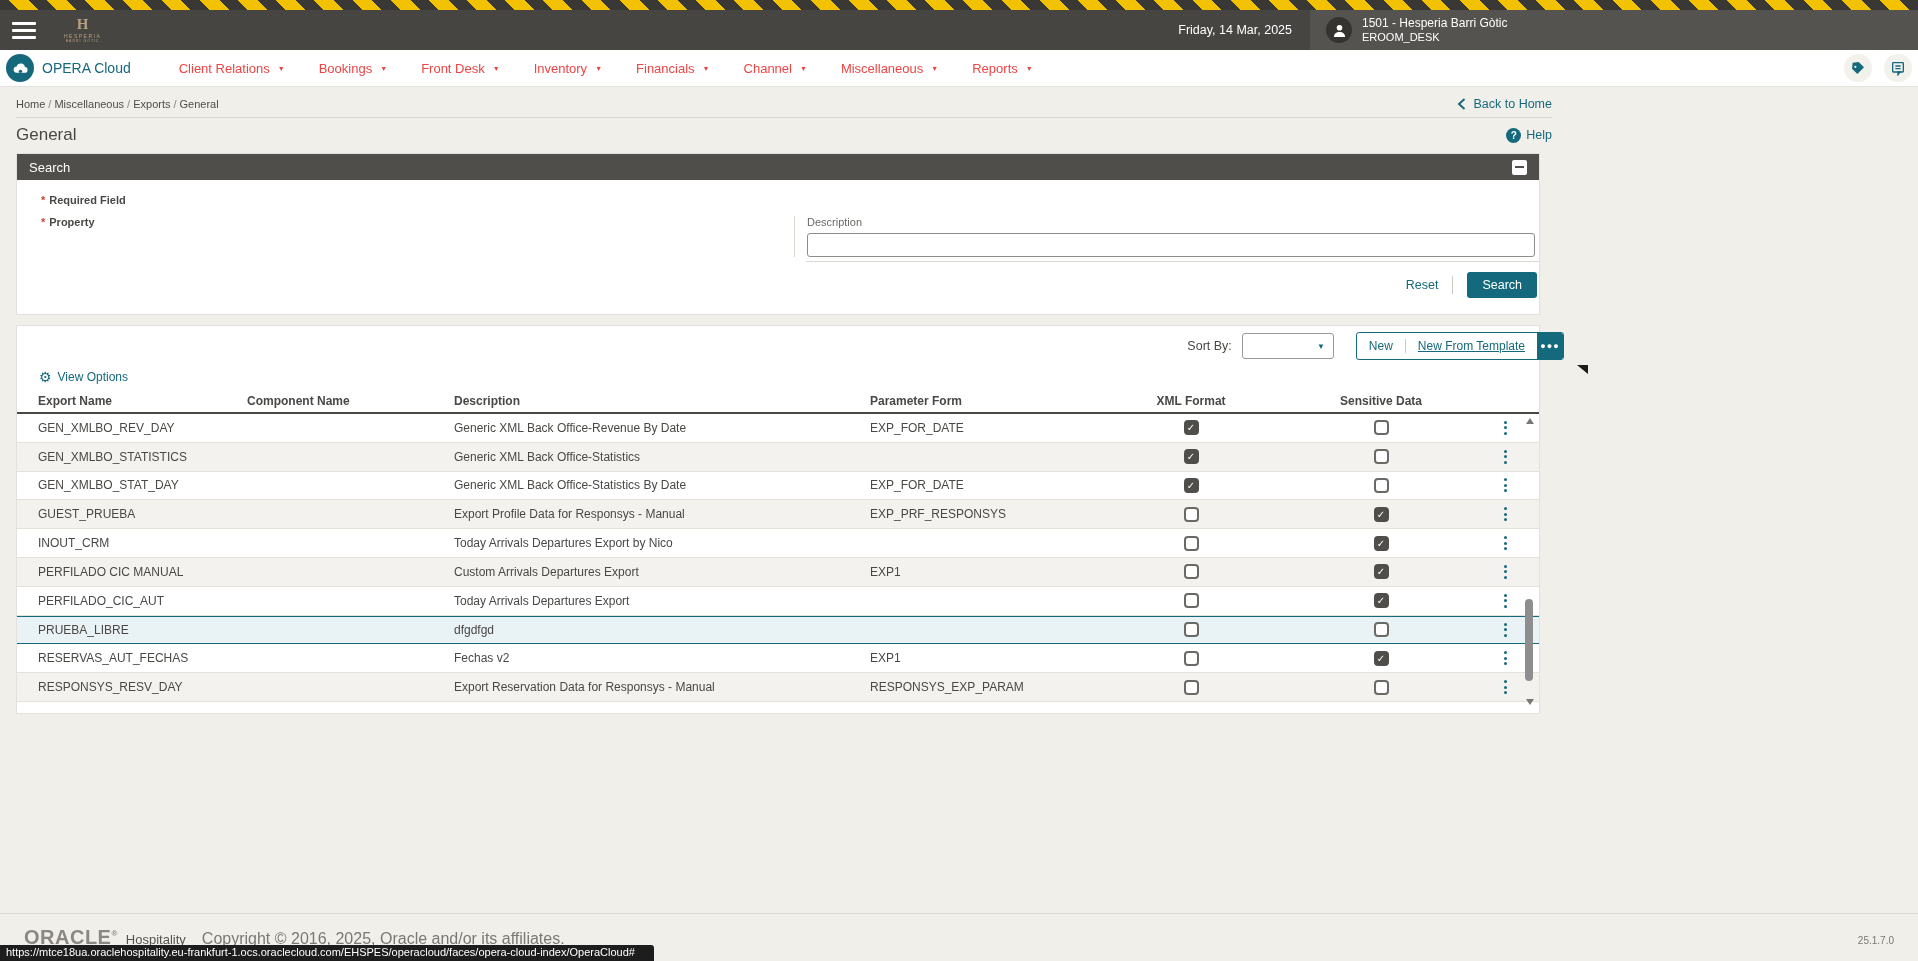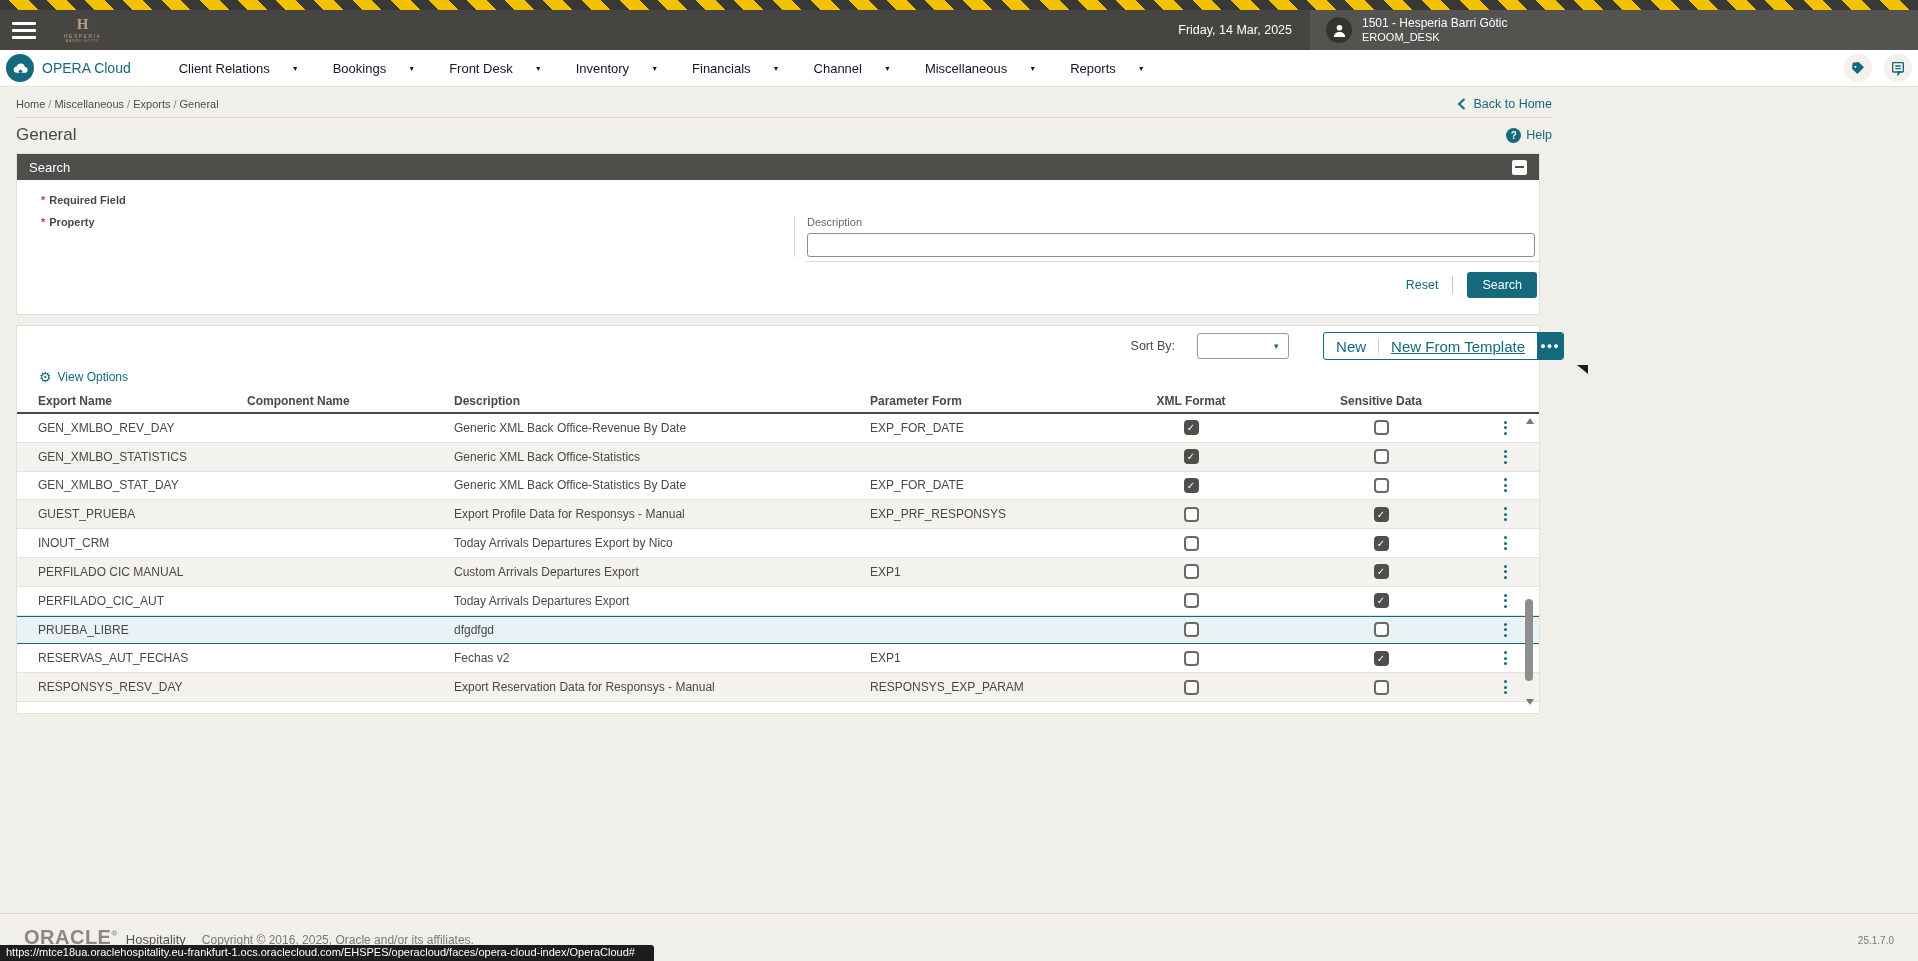--- a/index.html
+++ b/index.html
@@ -24,21 +24,21 @@
   .user-text { line-height:1.2; }
   .user-text .prop { font-size:12px; }
   .user-text .role { font-size:11px; }
 
   
   .navbar { height:37px; background:#fff; display:flex; align-items:center; padding:0 6px; border-bottom:1px solid #e4e2dc; }
   .brand { display:flex; align-items:center; gap:8px; margin-right:48px; }
   .cloud-badge { width:28px; height:28px; border-radius:50%; background:#15697d; display:flex; align-items:center; justify-content:center; }
   .brand-name { color:#15697d; font-size:14px; }
   .nav-menu { display:flex; align-items:center; gap:34px; }
-  .nav-item { color:#0f172a; font-size:13px; display:flex; align-items:center; gap:22px; cursor:pointer; }
+  .nav-item { color:#ef4444; font-size:13px; display:flex; align-items:center; gap:8px; cursor:pointer; }
   .nav-item .caret { font-size:7px; margin-top:1px; }
   .nav-right { margin-left:auto; display:flex; gap:12px; }
   .nav-icon-circle { width:28px; height:28px; border-radius:50%; background:#f3f1ec; display:flex; align-items:center; justify-content:center; cursor:pointer; }
 
   
   .content { width:1536px; margin-left:16px; }
   .bc-row { display:flex; align-items:center; padding:10px 0 6px 0; font-size:11px; }
   .bc-item { color:#4f4d4a; }
   .bc-sep { color:#8a8885; margin:0 3px; }
   .back-home { margin-left:auto; color:#15697d; font-size:12.5px; display:flex; align-items:center; gap:7px; cursor:pointer; }
@@ -68,28 +68,28 @@
   .prop-input { width:92px; font-weight:bold; }
   .desc-input { width:100%; }
   .search-actions { margin:4px 0 0 781px; border-top:1px solid #dbd8d2; padding:10px 2px 6px 0;
     display:flex; justify-content:flex-end; align-items:center; gap:14px; }
   .link-btn { color:#15697d; font-size:12.5px; cursor:pointer; }
   .vsep { width:1px; height:18px; background:#ccc9c3; }
   .btn-primary { background:#15697d; color:#fff; font-size:12.5px; border:none; border-radius:3px; padding:6px 15px; cursor:pointer; }
 
   
   .results { margin-top:10px; height:389px; position:relative; }
-  .toolbar { display:flex; justify-content:flex-end; align-items:center; gap:22px; padding:6px 0 4px 17px; position:relative; }
+  .toolbar { display:flex; justify-content:flex-end; align-items:center; gap:10px; padding:6px 0 4px 17px; position:relative; }
   .sortby-label { font-size:12.5px; color:#4a4845; }
   .sortby-select { width:92px; height:26px; border:1px solid #9b9995; border-radius:3px; background:#fff;
     display:flex; align-items:center; justify-content:flex-end; padding-right:8px; margin-right:12px; cursor:pointer; }
   .sortby-select .caret { color:#15697d; font-size:8px; }
   .btn-group { display:flex; align-items:stretch; border:1px solid #15697d; border-radius:3px; background:#fff;
     height:28px; margin-right:-25px; position:relative; }
-  .btn-group .g-btn { display:flex; align-items:center; color:#15697d; font-size:15px; padding:0 12px; cursor:pointer; }
+  .btn-group .g-btn { display:flex; align-items:center; color:#15697d; font-size:12px; padding:0 12px; cursor:pointer; }
   .btn-group .g-sep { width:1px; background:#ccc9c3; margin:6px 0; }
   .btn-group .underline { text-decoration:underline; }
   .more-btn { width:26px; background:#15697d; color:#fff; display:flex; align-items:center; justify-content:center;
     font-size:9px; letter-spacing:1px; cursor:pointer; border-radius:0 2px 2px 0; }
   .fold { position:absolute; right:-25px; top:32px; width:0; height:0;
     border-left:11px solid transparent; border-top:9px solid #1c1c1c; }
   .viewopts { display:flex; align-items:center; gap:6px; color:#15697d; font-size:12px; padding:6px 0 6px 22px; cursor:pointer; }
   .gear { font-size:14px; line-height:1; }
 
   .t-head { display:flex; align-items:center; height:24px; border-bottom:2px solid #4a4845;
@@ -111,21 +111,21 @@
   .sc-up { top:0; border-bottom:6px solid #7a7875; }
   .sc-down { bottom:0; border-top:6px solid #7a7875; }
   .sc-thumb { position:absolute; left:2px; width:8px; height:82px; top:63%; background:#8e8e8e; border-radius:4px; cursor:grab; }
 
   
   .footer { position:fixed; left:0; right:0; bottom:12px; border-top:1px solid #dcd9d3;
     padding:12px 24px 0 24px; display:flex; align-items:baseline; }
   .oracle-logo { font-size:20px; font-weight:bold; color:#8a8784; letter-spacing:0.5px; }
   .oracle-logo sup { font-size:8px; }
   .hospitality { font-size:13px; color:#55534f; margin-left:8px; }
-  .copyright { font-size:12px; color:#7a7875; margin-left:16px; }
+  .copyright { font-size:16px; color:#7a7875; margin-left:16px; }
   .version { margin-left:auto; font-size:10px; color:#7a7875; }
 
   .statusbar { position:fixed; left:0; bottom:0; height:16px; background:#1d1d1d; color:#fff;
     font-size:11px; line-height:15px; padding:0 19px 1px 6px; border-top-right-radius:3px; white-space:nowrap; }
 </style>
 </head>
 <body>
 
 <div class="hazard"></div>
 

